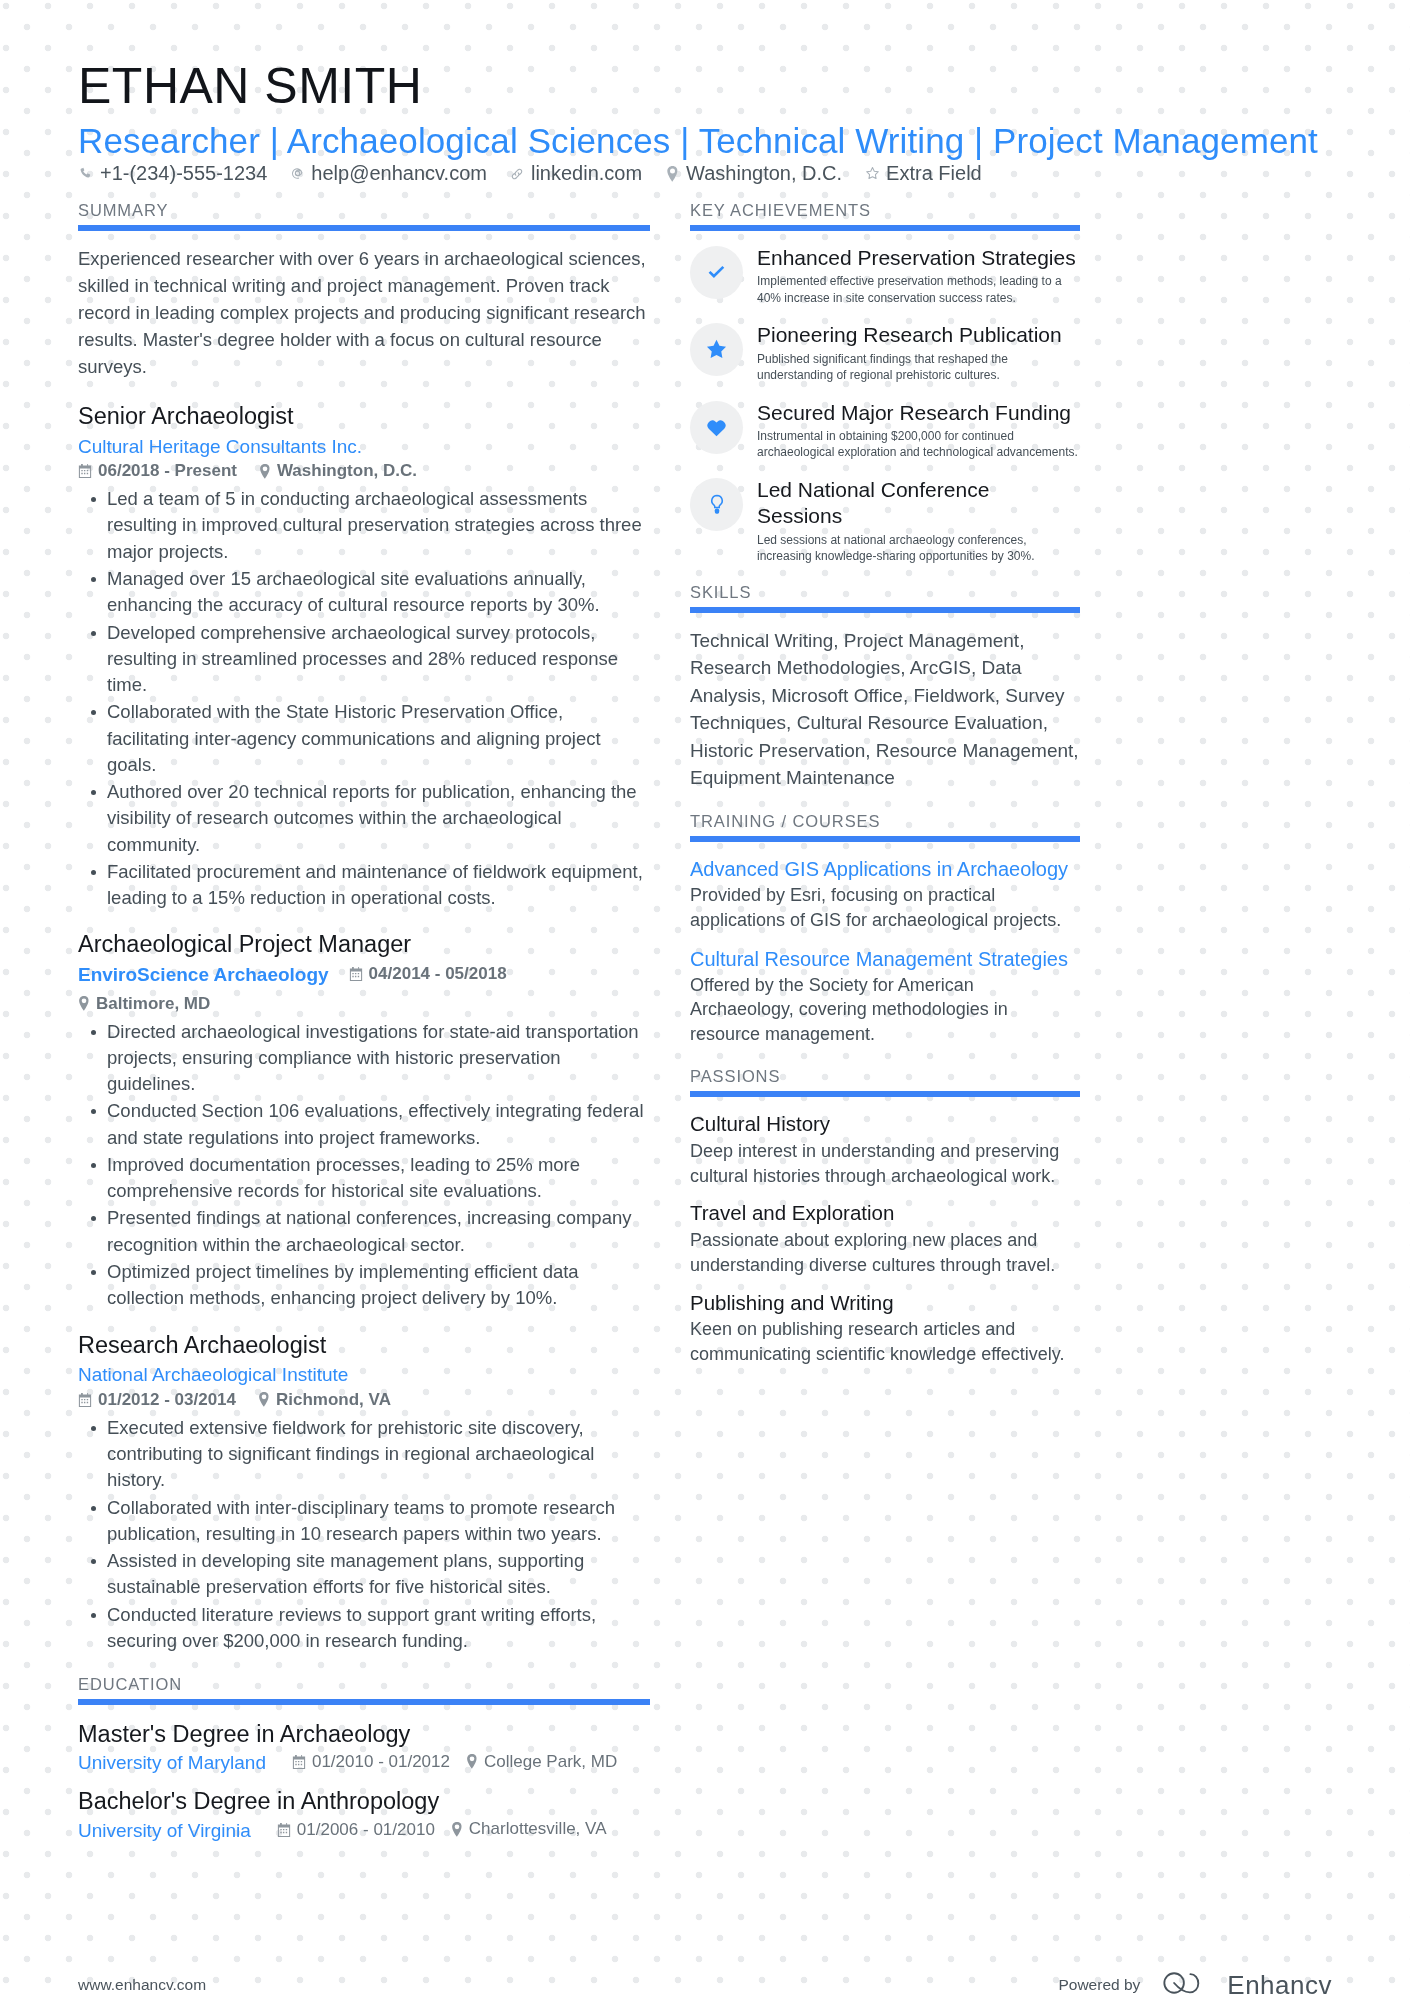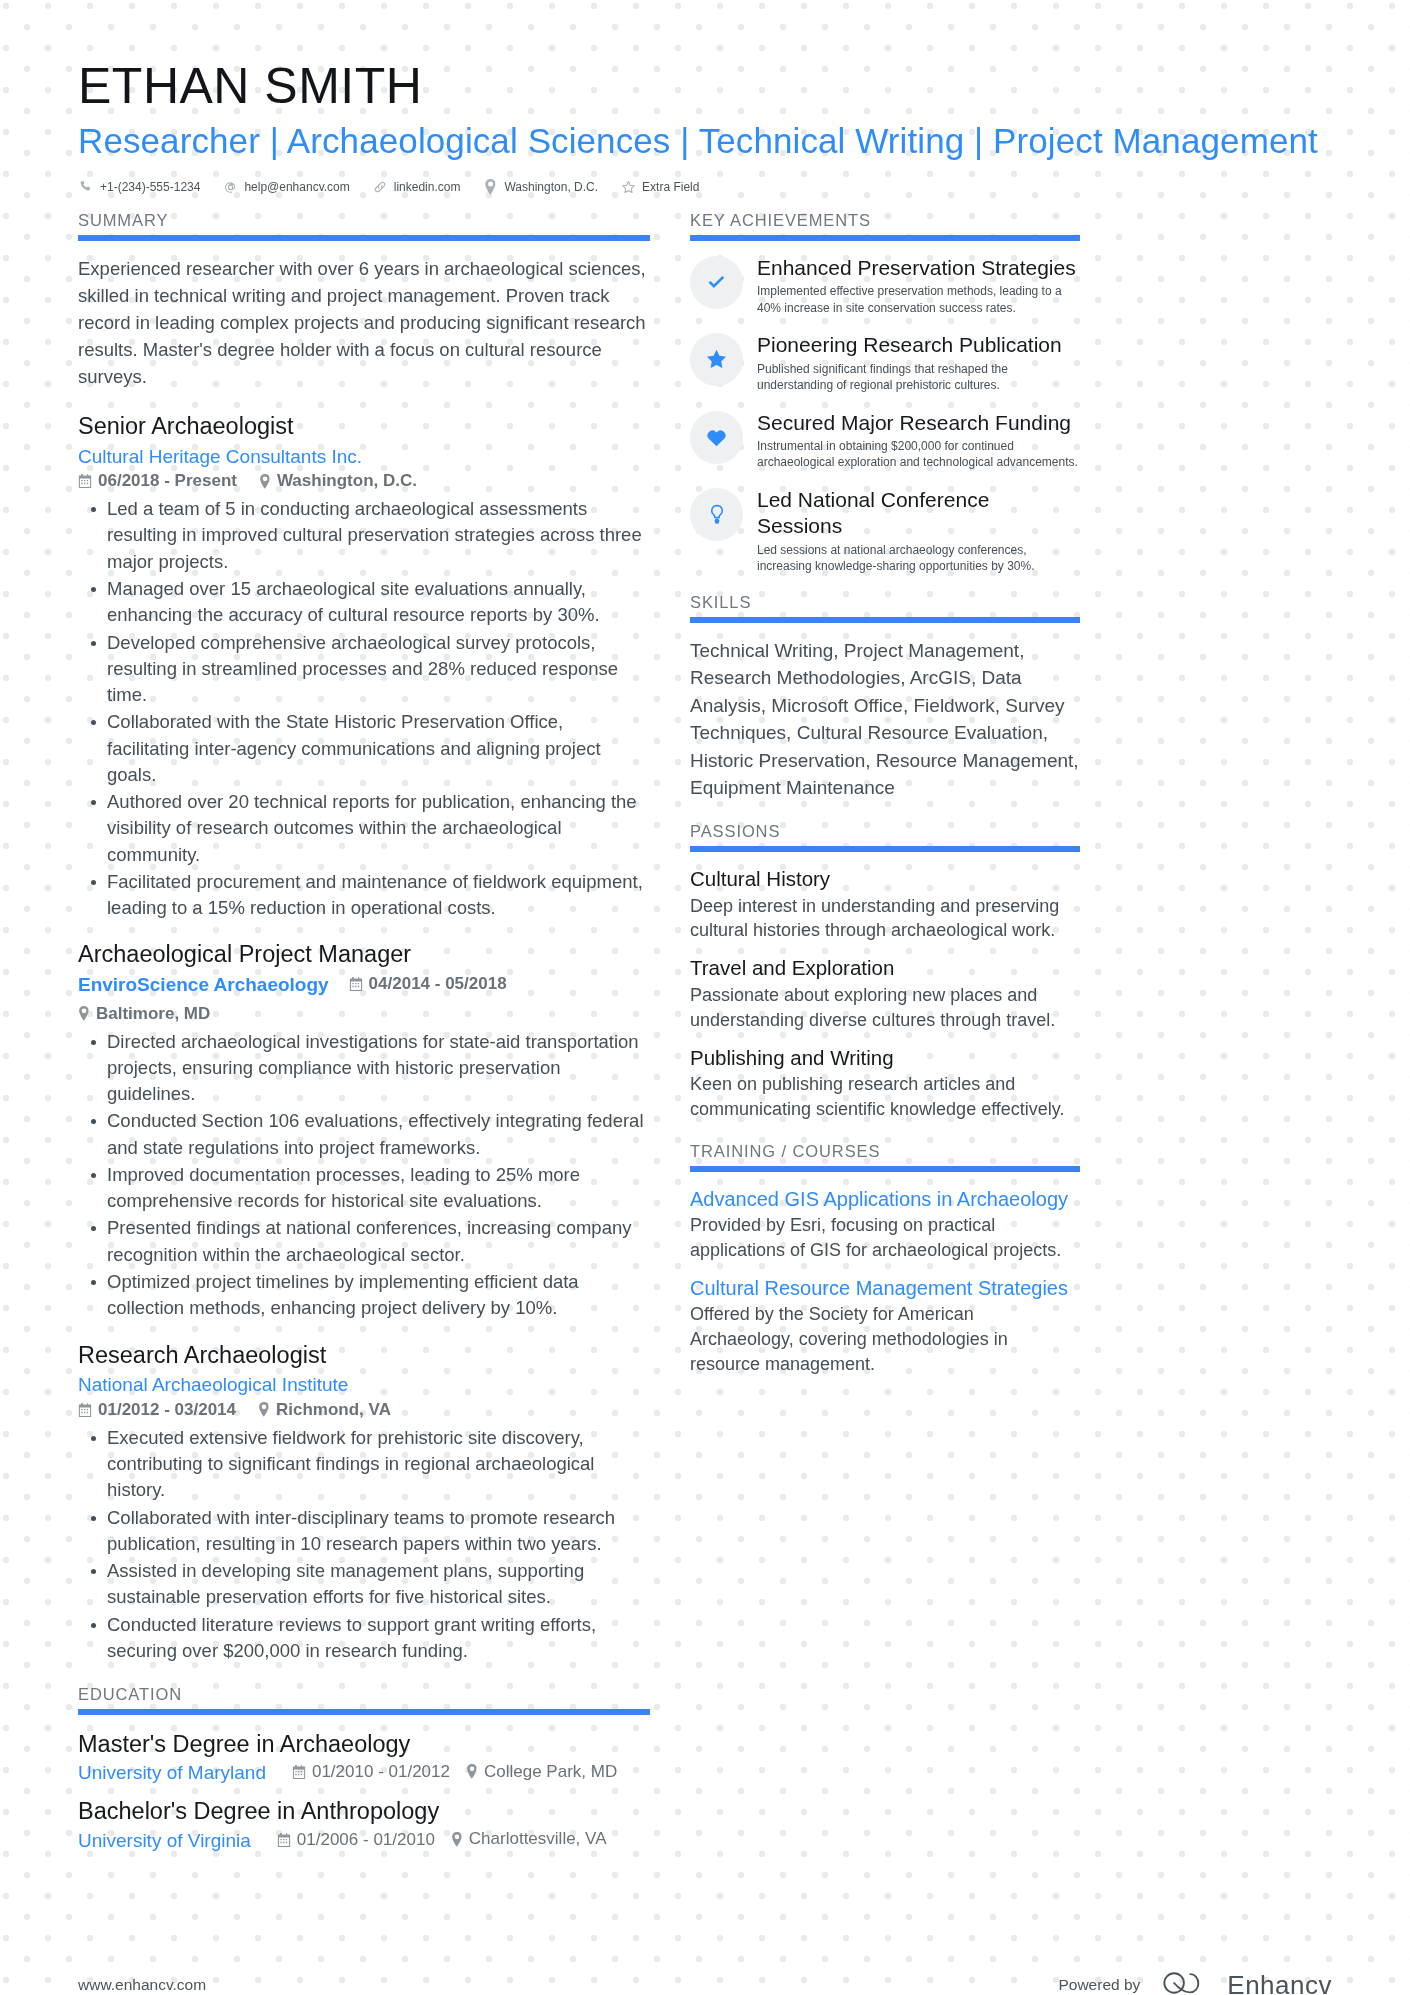--- a/index.html
+++ b/index.html
@@ -49,26 +49,25 @@
   }
   .headline {
     font-size: 35px;
     color: #2f8dfa;
     margin-top: 6px;
     letter-spacing: .1px;
     line-height: 1.2;
     white-space: nowrap;
   }
   .contact-row {
-    margin-top: 17px;
     display: flex;
     align-items: center;
     flex-wrap: nowrap;
     gap: 9px;
-    font-size: 12px;
+    font-size: 20px;
     color: #4a545c;
     white-space: nowrap;
   }
   .contact-item {
     display: inline-flex;
     align-items: center;
     gap: 6px;
     margin-right: 13px;
   }
   .contact-item .ic {
@@ -582,49 +581,49 @@
           </div>
         </div>
       </div>
 
       <div class="sec" style="margin-top:18px">
         <div class="sec-title">SKILLS</div>
         <div class="skills-text">Technical Writing, Project Management, Research Methodologies, ArcGIS, Data Analysis, Microsoft Office, Fieldwork, Survey Techniques, Cultural Resource Evaluation, Historic Preservation, Resource Management, Equipment Maintenance</div>
       </div>
 
       <div class="sec" style="margin-top:20px">
+        <div class="sec-title">TRAINING / COURSES</div>
+
+        <div class="course">
+          <div class="course-title">Advanced GIS Applications in Archaeology</div>
+          <div class="course-desc">Provided by Esri, focusing on practical applications of GIS for archaeological projects.</div>
+        </div>
+
+        <div class="course">
+          <div class="course-title">Cultural Resource Management Strategies</div>
+          <div class="course-desc">Offered by the Society for American Archaeology, covering methodologies in resource management.</div>
+        </div>
+      </div>
+
+      <div class="sec" style="margin-top:20px">
         <div class="sec-title">PASSIONS</div>
 
         <div class="passion">
           <div class="passion-title">Cultural History</div>
           <div class="passion-desc">Deep interest in understanding and preserving cultural histories through archaeological work.</div>
         </div>
 
         <div class="passion">
           <div class="passion-title">Travel and Exploration</div>
           <div class="passion-desc">Passionate about exploring new places and understanding diverse cultures through travel.</div>
         </div>
 
         <div class="passion">
           <div class="passion-title">Publishing and Writing</div>
           <div class="passion-desc">Keen on publishing research articles and communicating scientific knowledge effectively.</div>
-        </div>
-      </div>
-
-      <div class="sec" style="margin-top:20px">
-        <div class="sec-title">TRAINING / COURSES</div>
-
-        <div class="course">
-          <div class="course-title">Advanced GIS Applications in Archaeology</div>
-          <div class="course-desc">Provided by Esri, focusing on practical applications of GIS for archaeological projects.</div>
-        </div>
-
-        <div class="course">
-          <div class="course-title">Cultural Resource Management Strategies</div>
-          <div class="course-desc">Offered by the Society for American Archaeology, covering methodologies in resource management.</div>
         </div>
       </div>
 
     </div>
   </div>
 
   <div class="footer">
     <div class="footer-url">www.enhancv.com</div>
     <div class="footer-right">
       <span class="powered">Powered by</span>

